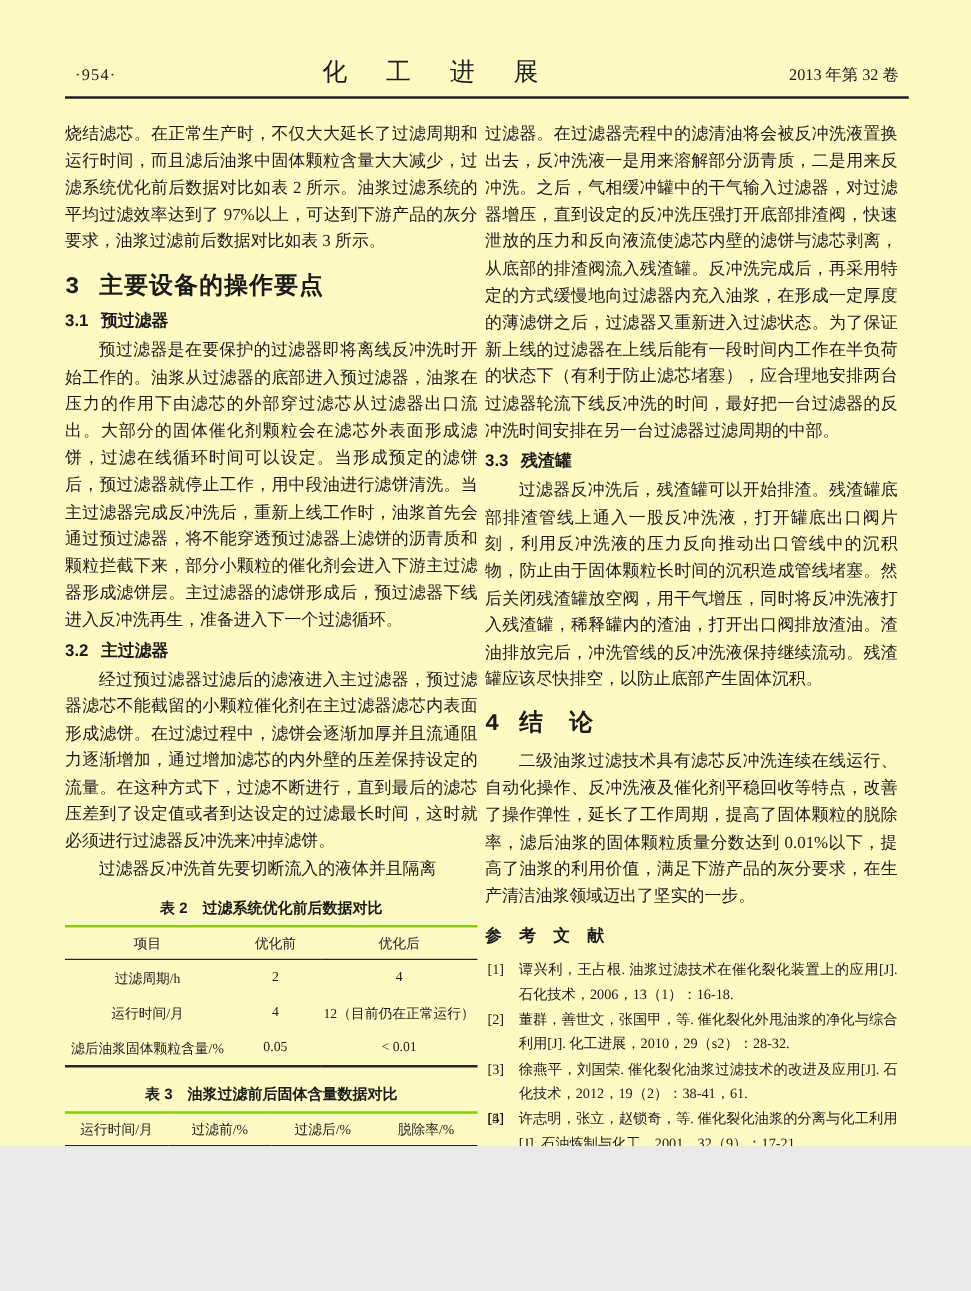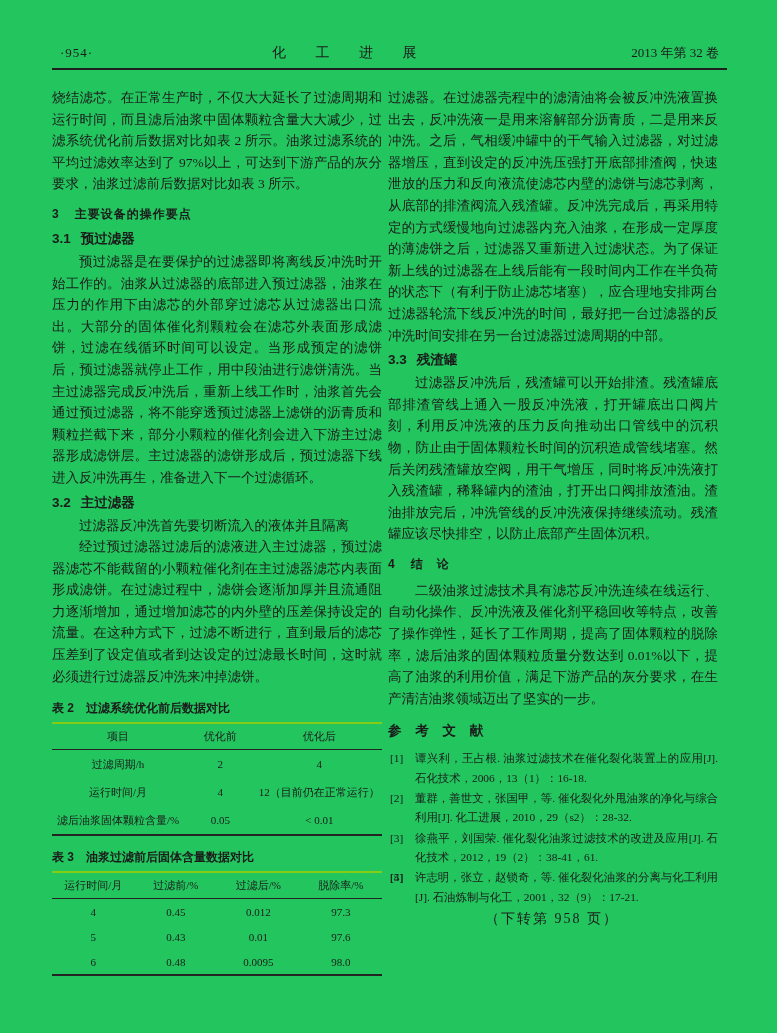--- a/index.html
+++ b/index.html
@@ -5,73 +5,73 @@
   html, body {
     margin: 0;
     padding: 0;
     background: #e9e9e7;
     font-family: "Liberation Serif", "DejaVu Serif", serif;
     color: #1b1b1b;
   }
   .page {
     position: relative;
     width: 777px;
-    height: 1033px;
+    height: 917px;
     margin: 0 auto;
-    background: #22c55e;
+    background: #fef9c3;
     overflow: hidden;
     box-sizing: border-box;
     padding: 44px 50px 0 52px;
   }
   
   .header {
     display: flex;
     justify-content: space-between;
     align-items: baseline;
     border-bottom: 2.5px solid #1f1f1f;
     padding: 0 8px 6px 8px;
   }
   .pgnum { font-size: 13px; letter-spacing: 1px; }
-  .jtitle { font-size: 14px; word-spacing: 26px; transform: translateX(-18px); }
+  .jtitle { font-size: 20px; word-spacing: 26px; transform: translateX(-18px); }
   .vol { font-size: 13px; }
   
   .columns {
     display: flex;
     gap: 6px;
     margin-top: 17px;
   }
   .col { width: 330px; }
   
   .body {
     margin: 0;
     font-size: 13.5px;
     line-height: 21.6px;
     text-align: justify;
   }
   .indent { text-indent: 2em; }
   
   .sec {
     margin: 11px 0 7px 0;
-    font-family: Liberation Sans, sans-serif;
-    font-weight: bold;
-    font-size: 12px;
+    font-family: Liberation Mono, monospace;
+    font-weight: bold;
+    font-size: 19px;
     letter-spacing: 1px;
   }
   .sec .num { margin-right: 15px; }
   .subsec {
     margin: 5px 0 3px 0;
     font-family: "Liberation Sans", "DejaVu Sans", sans-serif;
     font-weight: bold;
     font-size: 13.5px;
   }
   .subsec .num { margin-right: 10px; }
   
   .tcaption {
     margin: 13px 0 5px 0;
-    text-align: left;
+    text-align: center;
     font-family: "Liberation Sans", "DejaVu Sans", sans-serif;
     font-weight: bold;
     font-size: 12px;
   }
   table {
     width: 100%;
     border-collapse: collapse;
     border-top: 2px solid #84cc16;
     border-bottom: 2px solid #242424;
     font-size: 11px;
@@ -127,22 +127,22 @@
 
     <div class="col">
       <p class="body">烧结滤芯。在正常生产时，不仅大大延长了过滤周期和运行时间，而且滤后油浆中固体颗粒含量大大减少，过滤系统优化前后数据对比如表 2 所示。油浆过滤系统的平均过滤效率达到了 97%以上，可达到下游产品的灰分要求，油浆过滤前后数据对比如表 3 所示。</p>
 
       <h2 class="sec"><span class="num">3</span><span>主要设备的操作要点</span></h2>
 
       <h3 class="subsec"><span class="num">3.1</span><span>预过滤器</span></h3>
       <p class="body indent">预过滤器是在要保护的过滤器即将离线反冲洗时开始工作的。油浆从过滤器的底部进入预过滤器，油浆在压力的作用下由滤芯的外部穿过滤芯从过滤器出口流出。大部分的固体催化剂颗粒会在滤芯外表面形成滤饼，过滤在线循环时间可以设定。当形成预定的滤饼后，预过滤器就停止工作，用中段油进行滤饼清洗。当主过滤器完成反冲洗后，重新上线工作时，油浆首先会通过预过滤器，将不能穿透预过滤器上滤饼的沥青质和颗粒拦截下来，部分小颗粒的催化剂会进入下游主过滤器形成滤饼层。主过滤器的滤饼形成后，预过滤器下线进入反冲洗再生，准备进入下一个过滤循环。</p>
 
       <h3 class="subsec"><span class="num">3.2</span><span>主过滤器</span></h3>
+      <p class="body indent">经过预过滤器过滤后的滤液进入主过滤器，预过滤器滤芯不能截留的小颗粒催化剂在主过滤器滤芯内表面形成滤饼。在过滤过程中，滤饼会逐渐加厚并且流通阻力逐渐增加，通过增加滤芯的内外壁的压差保持设定的流量。在这种方式下，过滤不断进行，直到最后的滤芯压差到了设定值或者到达设定的过滤最长时间，这时就必须进行过滤器反冲洗来冲掉滤饼。</p>
       <p class="body indent">过滤器反冲洗首先要切断流入的液体并且隔离</p>
-      <p class="body indent">经过预过滤器过滤后的滤液进入主过滤器，预过滤器滤芯不能截留的小颗粒催化剂在主过滤器滤芯内表面形成滤饼。在过滤过程中，滤饼会逐渐加厚并且流通阻力逐渐增加，通过增加滤芯的内外壁的压差保持设定的流量。在这种方式下，过滤不断进行，直到最后的滤芯压差到了设定值或者到达设定的过滤最长时间，这时就必须进行过滤器反冲洗来冲掉滤饼。</p>
 
       <div class="tcaption">表 2　过滤系统优化前后数据对比</div>
       <table>
         <thead>
           <tr>
             <th style="width:40%">项目</th>
             <th style="width:22%">优化前</th>
             <th style="width:38%">优化后</th>
           </tr>
         </thead>

